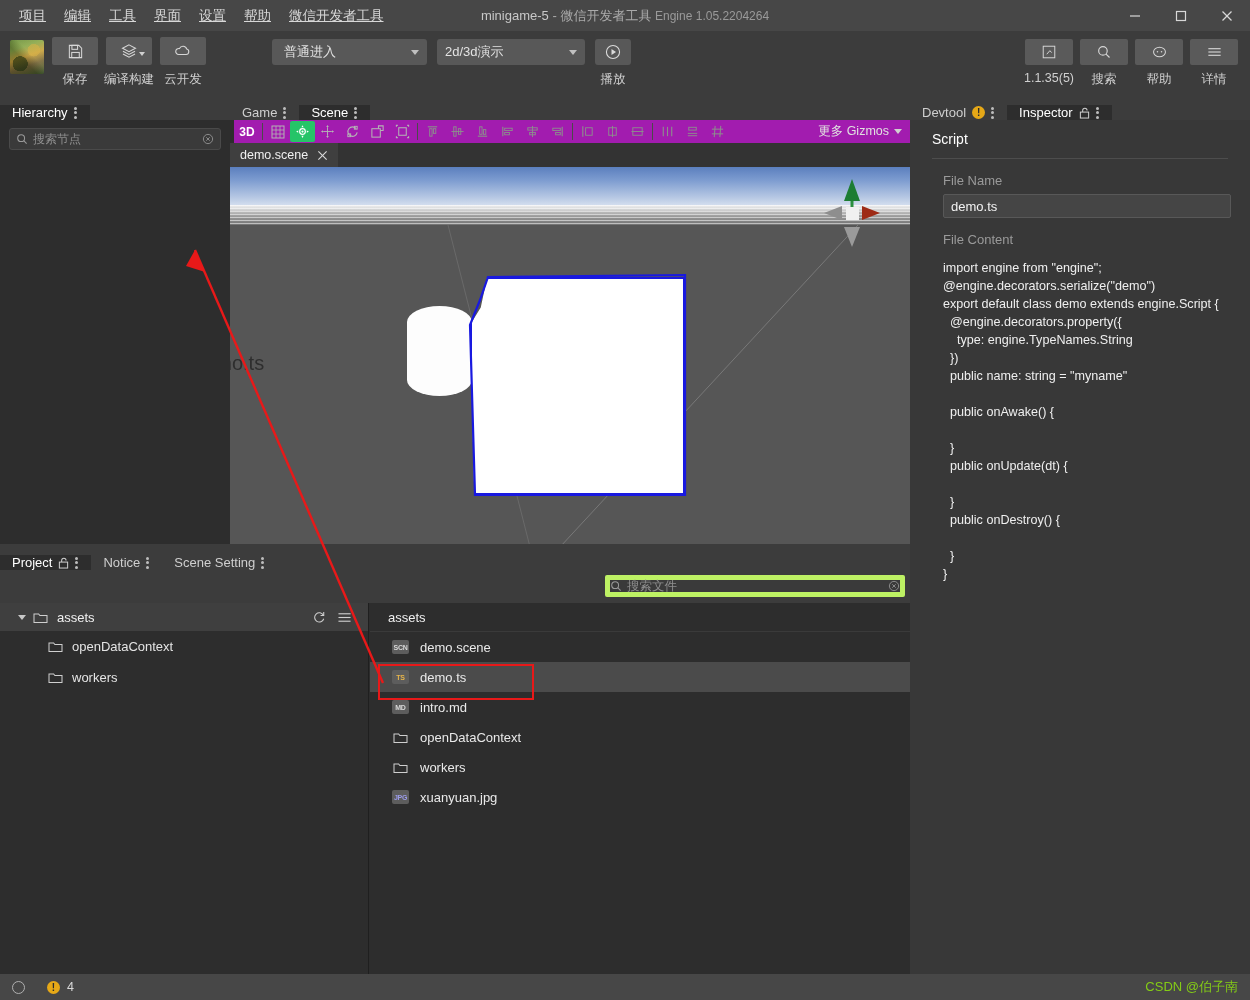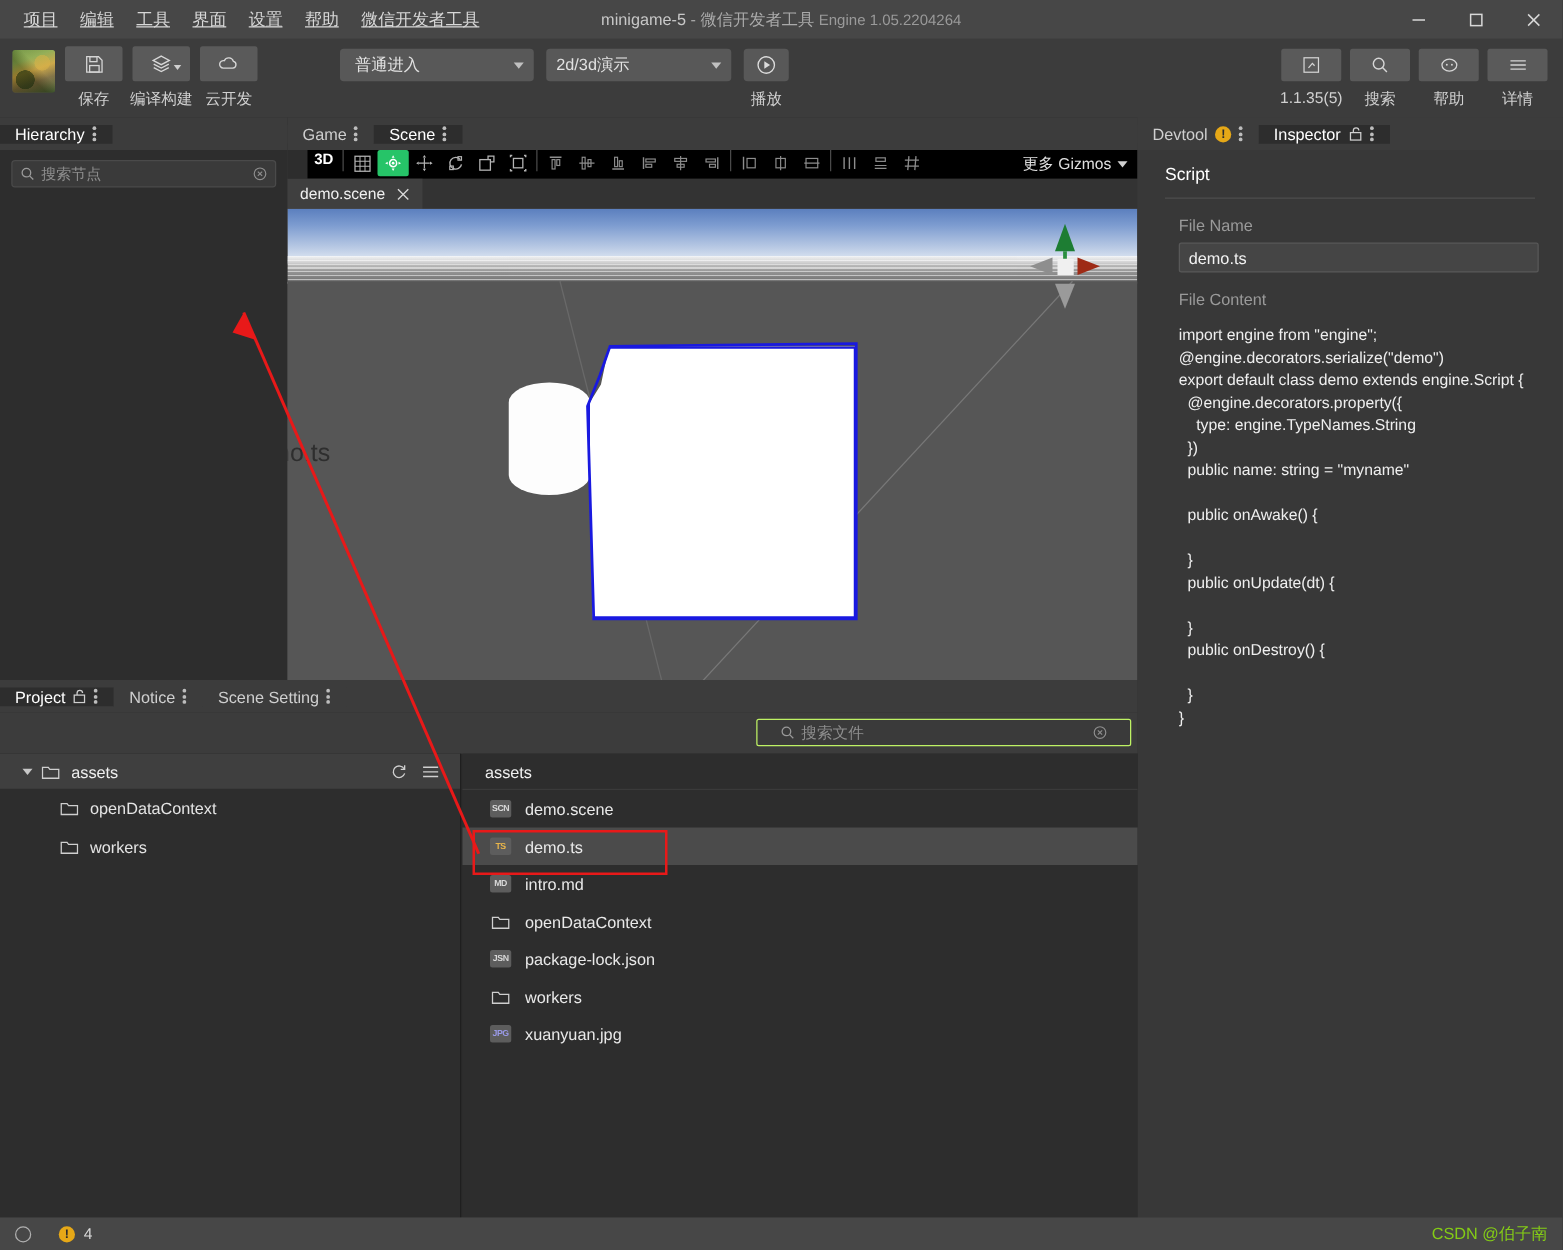--- a/index.html
+++ b/index.html
@@ -52,21 +52,21 @@
   .play-wrap{ display:flex; flex-direction:column; align-items:center; }
   .play-btn{ width:36px;height:26px; background:#585858; border-radius:3px; display:flex;align-items:center;justify-content:center;}
   .play-label{ margin-top:6px; font-size:12.5px; color:#d0d0d0;}
 
   .tb-right { position:absolute; right:12px; top:8px; display:flex; gap:7px; }
   .tbr { width:48px; display:flex; flex-direction:column; align-items:center; }
   .tbr-icon { width:48px; height:26px; background:#5a5a5a; border-radius:2px; display:flex; align-items:center; justify-content:center; }
   .tbr-label { margin-top:6px; font-size:12.5px; color:#d0d0d0; white-space:nowrap; }
 
   
-  .panel-tabbar { background:#3c3c3c; height:26px; display:flex; align-items:center; }
+  .panel-tabbar { background:#3c3c3c; height:26px; display:flex; align-items:flex-end; }
   .ptab { display:flex; align-items:center; gap:6px; padding:0 12px; background:#3c3c3c; font-size:13px; color:#cfcfcf; position:relative;}
   .ptab.active { background:#2d2d2d; color:#ffffff; }
   .kebab { display:inline-block; width:4px; }
   .kebab i { display:block; width:3px;height:3px;background:#bdbdbd;border-radius:50%; margin:1.5px 0;}
 
   
   .hierarchy { position:absolute; left:0; top:94px; width:230px; height:450px; background:#2d2d2d; }
   .hier-tabbar { position:absolute; left:0; top:0; width:230px; }
   .hier-search { position:absolute; left:9px; top:34px; width:212px; height:22px; background:#3a3a3a;
                  border:1px solid #4a4a4a; border-radius:3px; display:flex; align-items:center; padding:0 6px; }
@@ -74,22 +74,22 @@
   .tree { position:absolute; left:0; top:66px; width:230px; }
   .trow { height:33px; display:flex; align-items:center; font-size:13px; color:#e8e8e8; position:relative; }
   .trow.selected { background:#4a4a4a; }
   .trow.droptarget { outline:1.5px dashed #3aa0f3; outline-offset:-2px; }
   .tri { width:0;height:0;border-left:4.5px solid transparent;border-right:4.5px solid transparent;
          border-top:5.5px solid #c8c8c8; margin-right:7px; }
 
   
   .center { position:absolute; left:230px; top:94px; width:680px; height:450px; background:#2d2d2d; }
   .center-tabbar{ position:absolute; left:0; top:0; width:680px; }
-  .sv-toolbar { position:absolute; left:16px; top:26px; width:680px; height:23px; background:#000000;
-                display:flex; }
+  .sv-toolbar { position:absolute; left:4px; top:26px; width:680px; height:23px; background:#a21caf;
+                display:flex; align-items:center; }
   .sv-3d { width:26px; text-align:center; font-size:12px; font-weight:bold; color:#ffffff; }
   .sv-sep { width:1px; height:17px; background:#4a4a4a; margin:0 2px; }
   .sv-ic { width:25px; height:21px; display:flex; align-items:center; justify-content:center; border-radius:2px;}
   .sv-ic.on { background:#26c468; }
   .sv-more { position:absolute; right:8px; top:26px; height:23px; display:flex; align-items:center; gap:5px; font-size:12.5px; color:#e0e0e0;}
   .sv-tabrow { position:absolute; left:0; top:49px; width:680px; height:24px; background:#333333; display:flex; }
   .sv-filetab { display:flex; align-items:center; gap:9px; padding:0 10px; background:#3f3f3f; font-size:12.5px; color:#f0f0f0;}
   .viewport { position:absolute; left:0; top:73px; width:680px; height:377px; overflow:hidden; background:#565656; }
   .sky { position:absolute; left:0; top:0; width:680px; height:44px;
          background:linear-gradient(to bottom,#5b7fbe 0%,#7d9cd0 30%,#b8c9e4 70%,#e8eef6 100%); }
@@ -115,21 +115,21 @@
                 border-radius:2px; display:flex; align-items:center; padding:0 7px; font-size:13px; color:#f2f2f2; }
   .code { margin:12px 0 0 33px; font-size:12.6px; line-height:18px; color:#efefef; white-space:pre; }
   .warn-circ { width:13px; height:13px; border-radius:50%; background:#e6a817; color:#2b2b2b;
                font-size:10px; font-weight:bold; display:inline-flex; align-items:center; justify-content:center;}
 
   
   .project { position:absolute; left:0; top:544px; width:910px; height:430px; background:#2d2d2d; }
   .proj-tabbar { position:absolute; left:0; top:0; width:910px; background:#3c3c3c;}
   .proj-searchrow { position:absolute; left:0; top:26px; width:910px; height:33px; background:#3c3c3c; }
   .proj-search { position:absolute; left:605px; top:5px; width:300px; height:22px; background:#3a3a3a;
-                 border:1px solid #bef264; border-radius:2px; display:flex; align-items:center; padding:0 18px;}
+                 border:5px solid #bef264; border-radius:2px; display:flex; align-items:center; padding:0 0;}
   .proj-search .ph { color:#8e8e8e; font-size:12.5px; margin-left:5px; flex:1;}
   .proj-left { position:absolute; left:0; top:59px; width:369px; height:371px; background:#2d2d2d; border-right:1px solid #1f1f1f;}
   .pl-head { height:28px; background:#3f3f3f; display:flex; align-items:center; padding-left:18px; font-size:13px; color:#f0f0f0; position:relative;}
   .pl-row { height:31px; display:flex; align-items:center; padding-left:48px; font-size:13px; color:#e4e4e4; gap:9px;}
   .proj-right { position:absolute; left:370px; top:59px; width:540px; height:371px; background:#2d2d2d;}
   .pr-head { height:29px; display:flex; align-items:center; padding-left:18px; font-size:13px; color:#f0f0f0;
              background:#2d2d2d; border-bottom:1px solid #3a3a3a;}
   .pr-row { height:30px; display:flex; align-items:center; padding-left:22px; gap:11px; font-size:13px; color:#e9e9e9;}
   .pr-row.selected { background:#4b4b4b; }
   .ftype { width:17px; height:14px; border-radius:2px; display:flex; align-items:center; justify-content:center;
@@ -667,24 +667,20 @@
         <span class="ftype md">MD</span>
         <span>intro.md</span>
       </div>
       <div class="pr-row">
         <svg width="17" height="13" viewBox="0 0 16 14" style="flex:0 0 auto;">
           <path d="M1 3.2h5l1.3 1.6H15V12.5H1z" fill="none" stroke="#cfcfcf" stroke-width="1.1"></path>
         </svg>
         <span>openDataContext</span>
       </div>
       <div class="pr-row">
-        <span class="ftype">JSN</span>
-        <span>package-lock.json</span>
-      </div>
-      <div class="pr-row">
         <svg width="17" height="13" viewBox="0 0 16 14" style="flex:0 0 auto;">
           <path d="M1 3.2h5l1.3 1.6H15V12.5H1z" fill="none" stroke="#cfcfcf" stroke-width="1.1"></path>
         </svg>
         <span>workers</span>
       </div>
       <div class="pr-row">
         <span class="ftype jpg">JPG</span>
         <span>xuanyuan.jpg</span>
       </div>
     </div>

